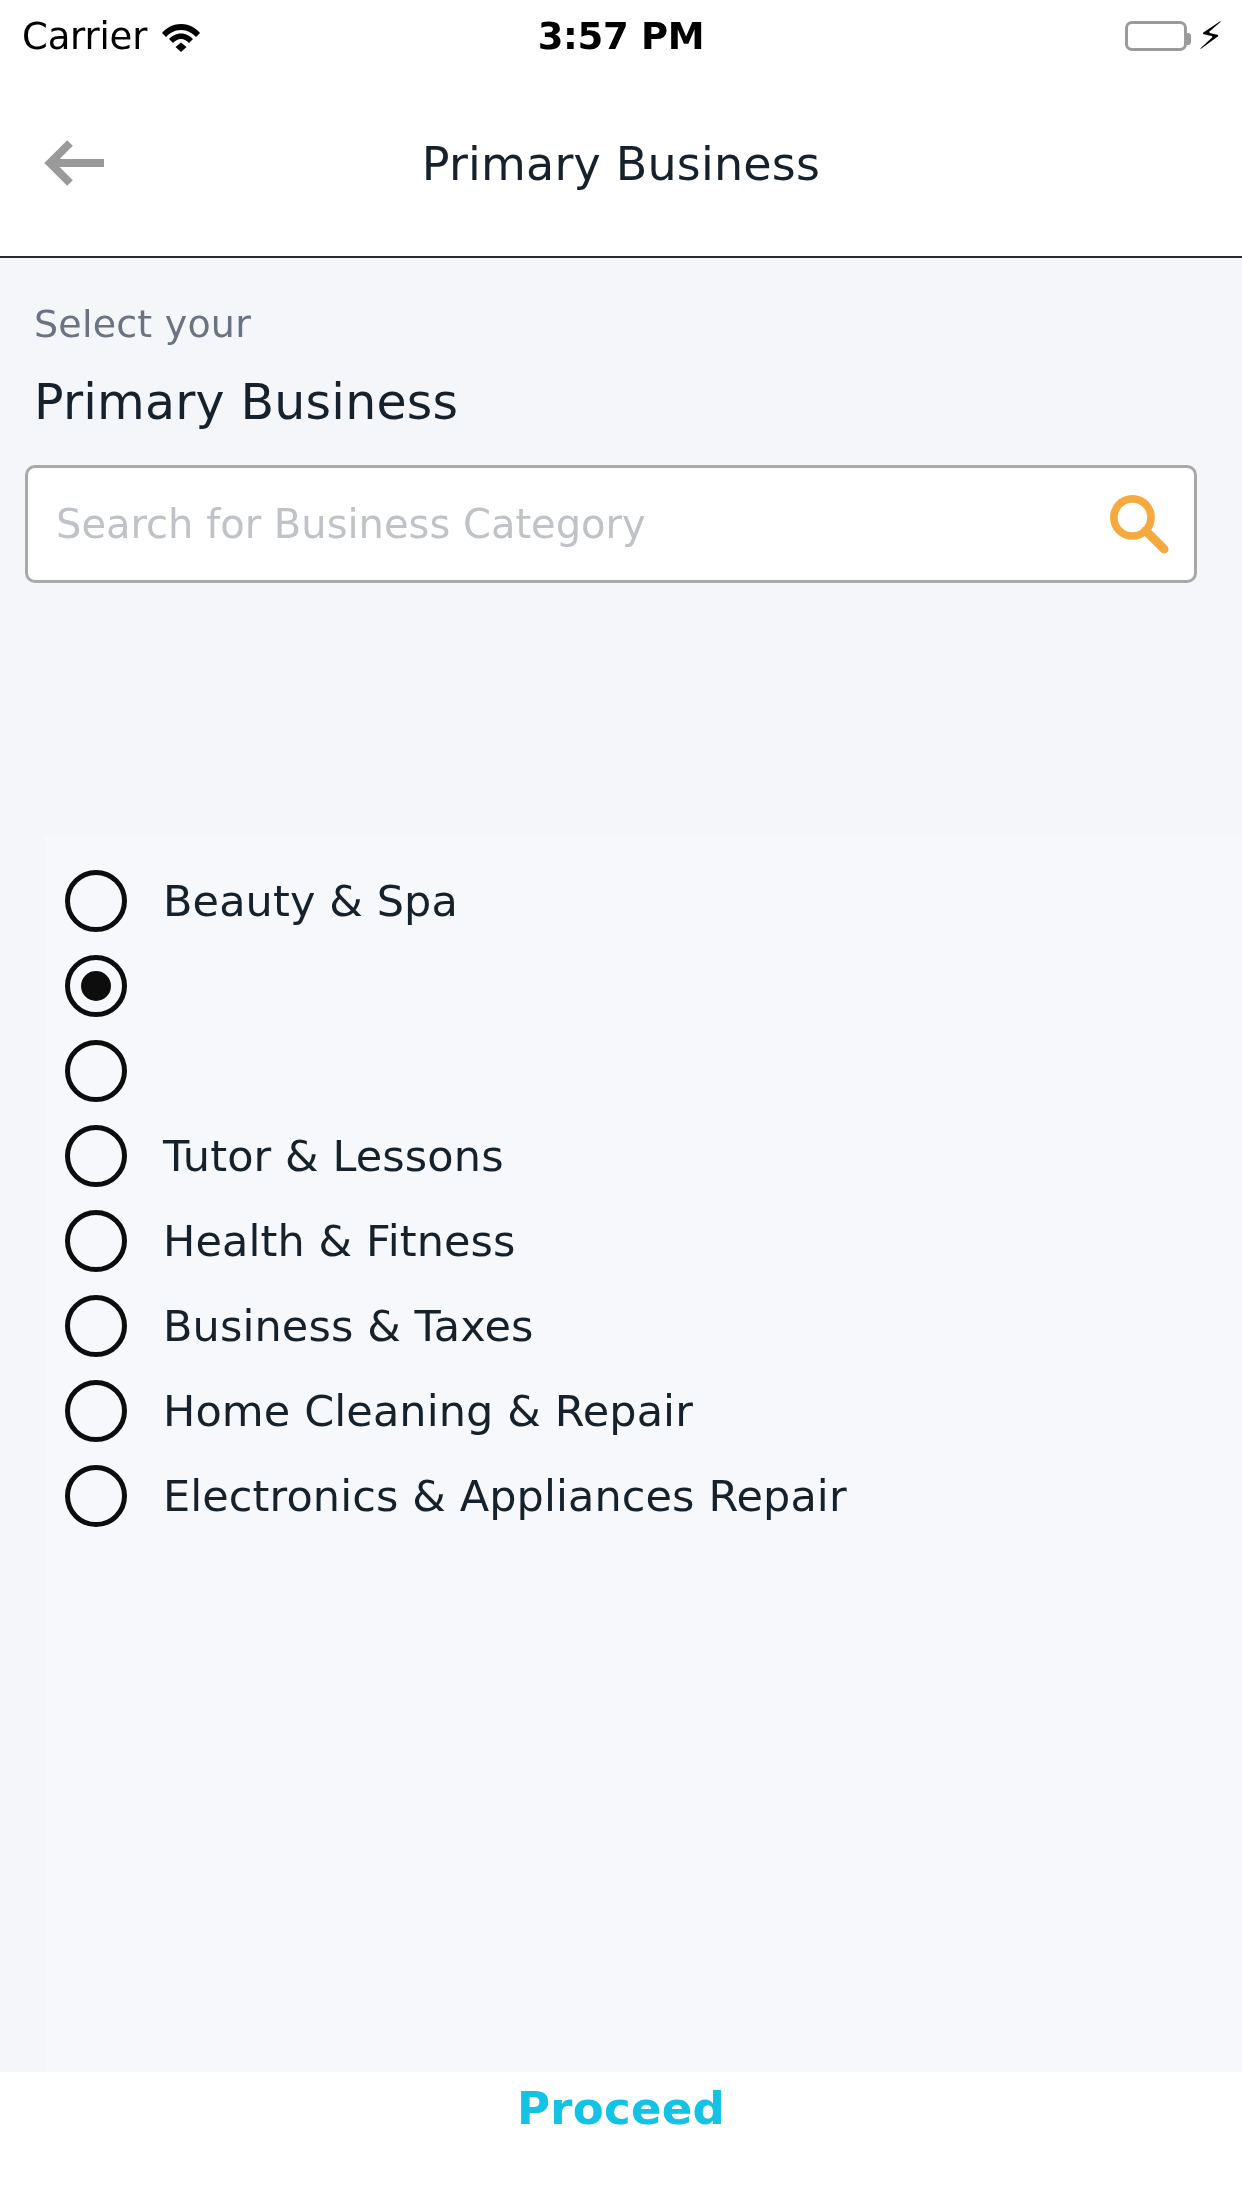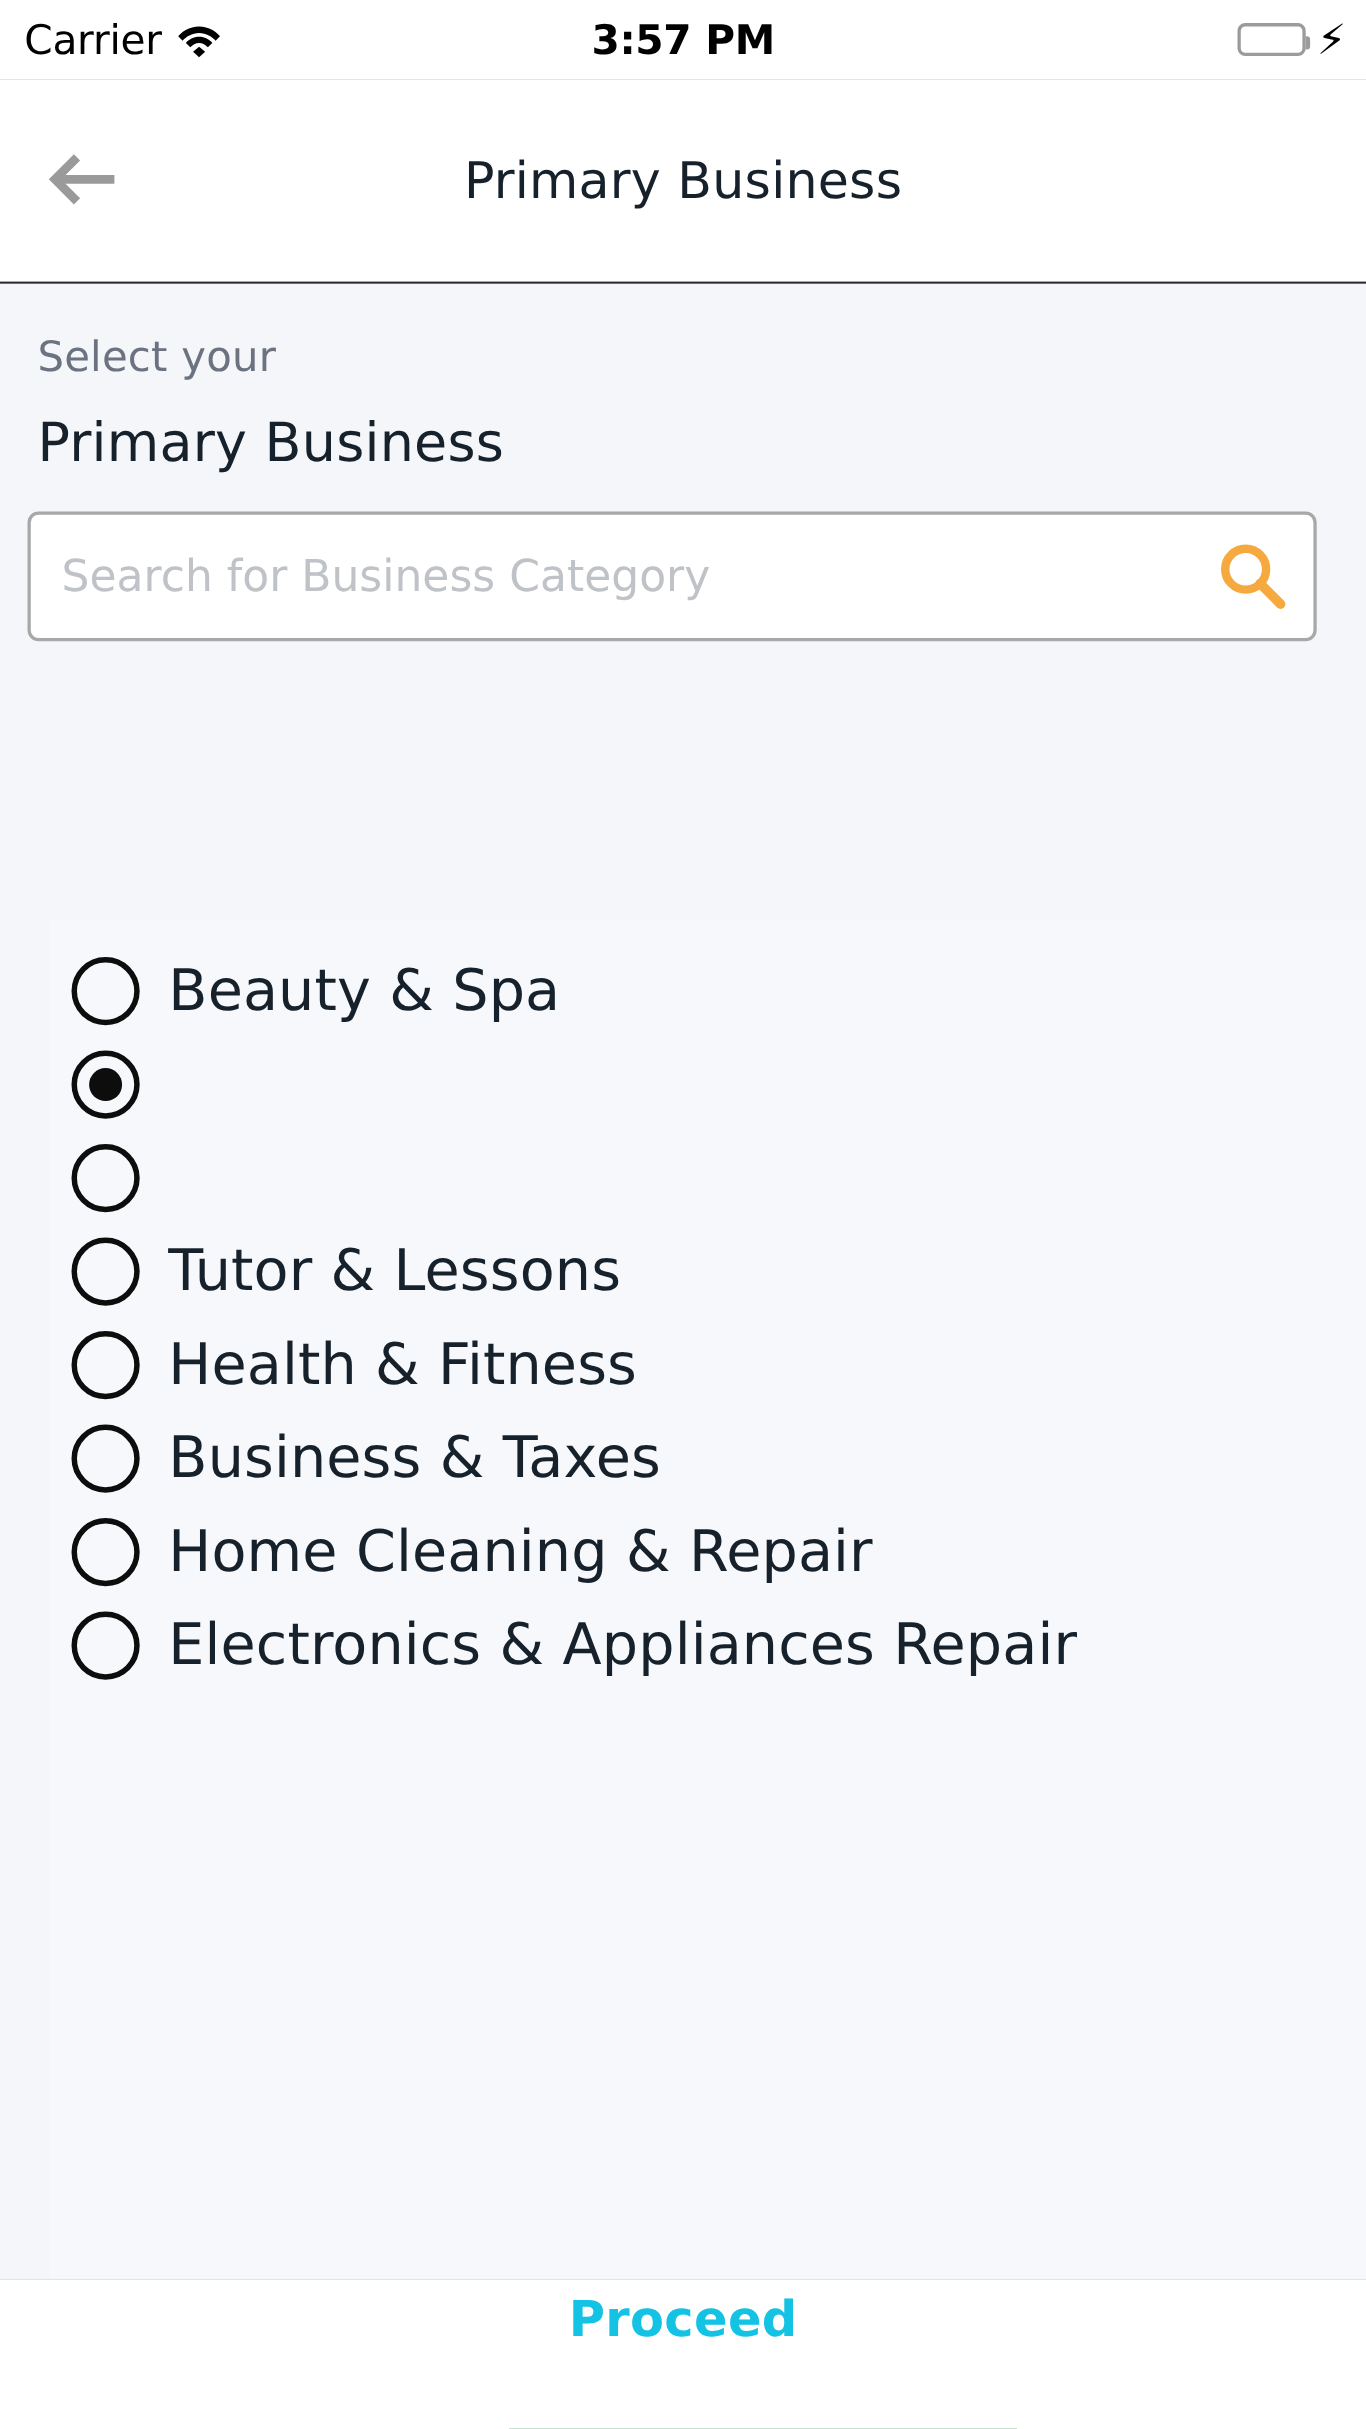--- a/index.html
+++ b/index.html
@@ -5,21 +5,21 @@
   * { margin:0; padding:0; box-sizing:border-box; }
   html, body {
     width:1242px; height:2208px;
     background:#ffffff;
     font-family:"DejaVu Sans", sans-serif;
     overflow:hidden;
   }
   .phone {
     position:relative;
     width:1242px; height:2208px;
-    background:#15803d;
+    background:#14b8a6;
     display:flex; flex-direction:column;
   }
 
   
   .statusbar {
     position:relative;
     height:72px;
     background:#ffffff;
     flex:0 0 72px;
   }
@@ -154,24 +154,25 @@
     display:flex; align-items:center; justify-content:center;
     margin-right:26px;
   }
   .radio .dot {
     width:30px; height:30px;
     border-radius:50%;
     background:transparent;
   }
   .opt.selected .radio .dot { background:#0d0d0d; }
   .opt-label {
-    font-size:52px;
+    font-size:43px;
     color:#16212b;
     letter-spacing:0.1px;
     white-space:nowrap;
+    margin-left:10px;
   }
 
   
   .footer {
     flex:0 0 136px;
     height:136px;
     background:#ffffff;
     display:flex; align-items:flex-start; justify-content:center;
   }
   .proceed {

